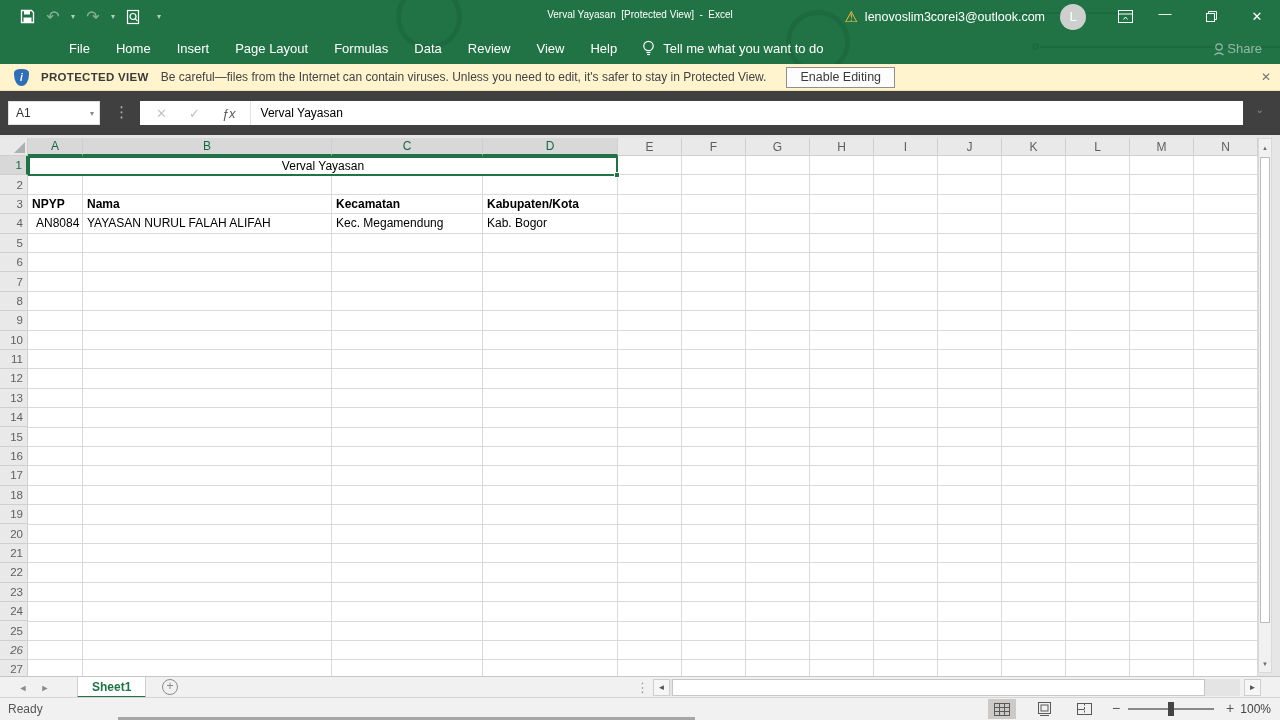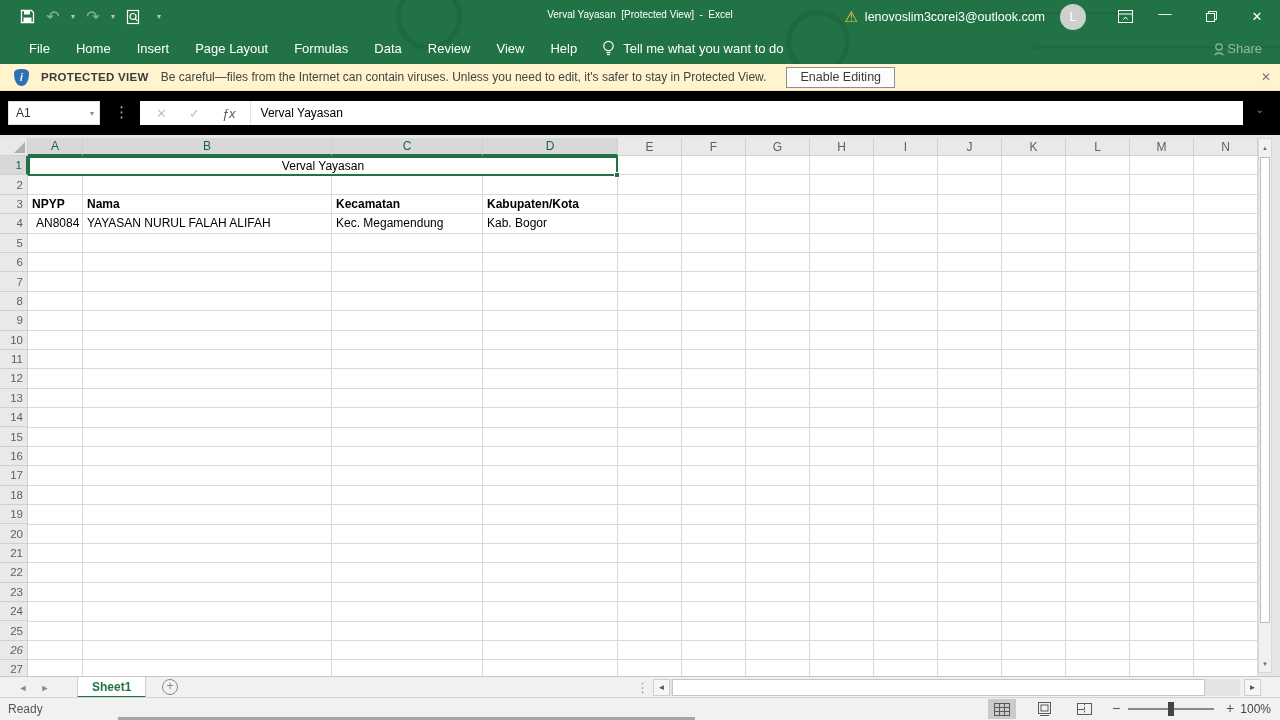--- a/index.html
+++ b/index.html
@@ -22,36 +22,36 @@
   .tb-right { position:absolute; right:0; top:0; height:33px; display:flex; align-items:center; z-index:2; }
   .warn-glyph { color:#ffc83d; font-size:15px; margin-right:7px; }
   #account-email { color:#fff; font-size:12.5px; margin-right:15px; }
   #avatar { width:26px; height:26px; border-radius:50%; background:#cdd0cd; color:#fff; font-size:13px; display:flex; align-items:center; justify-content:center; margin-right:22px; }
   .winbtn { width:46px; height:33px; display:flex; align-items:center; justify-content:center; color:#fff; }
   .ribbonopts { width:34px; }
   #close-btn span { font-size:13px; }
   #min-btn span { font-size:13px; margin-top:-6px; }
 
   
-  #ribbonrow { position:absolute; left:0; top:33px; width:1280px; height:31px; display:flex; align-items:center; z-index:2; }
+  #ribbonrow { position:absolute; left:0; top:33px; width:1280px; height:31px; display:flex; align-items:center; z-index:2;padding-left:40px; }
   #ribbontabs { display:flex; align-items:center; margin-left:16px; }
   .rtab { color:#fff; font-size:13px; padding:0 13px; height:31px; display:flex; align-items:center; }
   .tellme { display:flex; align-items:center; margin-left:12px; color:#fff; font-size:13px; gap:8px; }
   .share { position:absolute; right:18px; display:flex; align-items:center; gap:0; color:rgba(255,255,255,0.5); font-size:13px; }
 
   
   #pvbar { position:absolute; left:0; top:64px; width:1280px; height:27px; background:#fff4ce; display:flex; align-items:center; border-bottom:1px solid #eee3b5; }
   #shield { width:15px; height:17px; background:#2f6fb5; border-radius:7px 7px 8px 8px / 4px 4px 12px 12px; color:#fff; font-size:10px; font-weight:bold; display:flex; align-items:center; justify-content:center; margin:0 12px 0 14px; font-style:italic; }
   #pv-label { font-size:11.5px; font-weight:bold; color:#3b3a39; letter-spacing:0.3px; margin-right:12px; }
   #pv-message { font-size:12px; color:#444; }
   #pv-button { margin-left:20px; height:21px; background:#fdfdfd; border:1px solid #8f8f8f; font-size:12.5px; color:#3b3a39; padding:0 13px; font-family:"Liberation Sans",sans-serif; }
   #pv-close { position:absolute; right:9px; color:#767676; font-size:12px; }
 
   
-  #formularow { position:absolute; left:0; top:91px; width:1280px; height:44px; background:#000000; }
+  #formularow { position:absolute; left:0; top:91px; width:1280px; height:44px; background:#404040; }
   #namebox { position:absolute; left:8px; top:10px; width:92px; height:24px; background:#fff; border:1px solid #e0e0e0; font-size:12px; color:#333; display:flex; align-items:center; padding-left:7px; }
   #namebox .caret { position:absolute; right:5px; color:#8a8a8a; font-size:8px; }
   #fdots { position:absolute; left:114px; top:12px; color:#b5b5b5; font-size:15px; letter-spacing:0; }
   #fbar { position:absolute; left:140px; top:10px; width:1103px; height:24px; background:#fff; display:flex; align-items:center; font-size:12px; }
   #fbar .fx-cancel { color:#c3c3c3; font-size:13px; margin-left:16px; }
   #fbar .fx-enter { color:#bdbdbd; font-size:13px; margin-left:22px; }
   #fbar .fx-icon { color:#5a5a5a; font-size:13px; font-style:italic; margin-left:22px; }
   #fbar .fdiv { width:1px; height:24px; background:#e3e3e3; margin-left:14px; }
   #formula-text { margin-left:10px; color:#000; }
   #fexpand { position:absolute; right:16px; top:13px; color:#8a8a8a; font-size:10px; }

